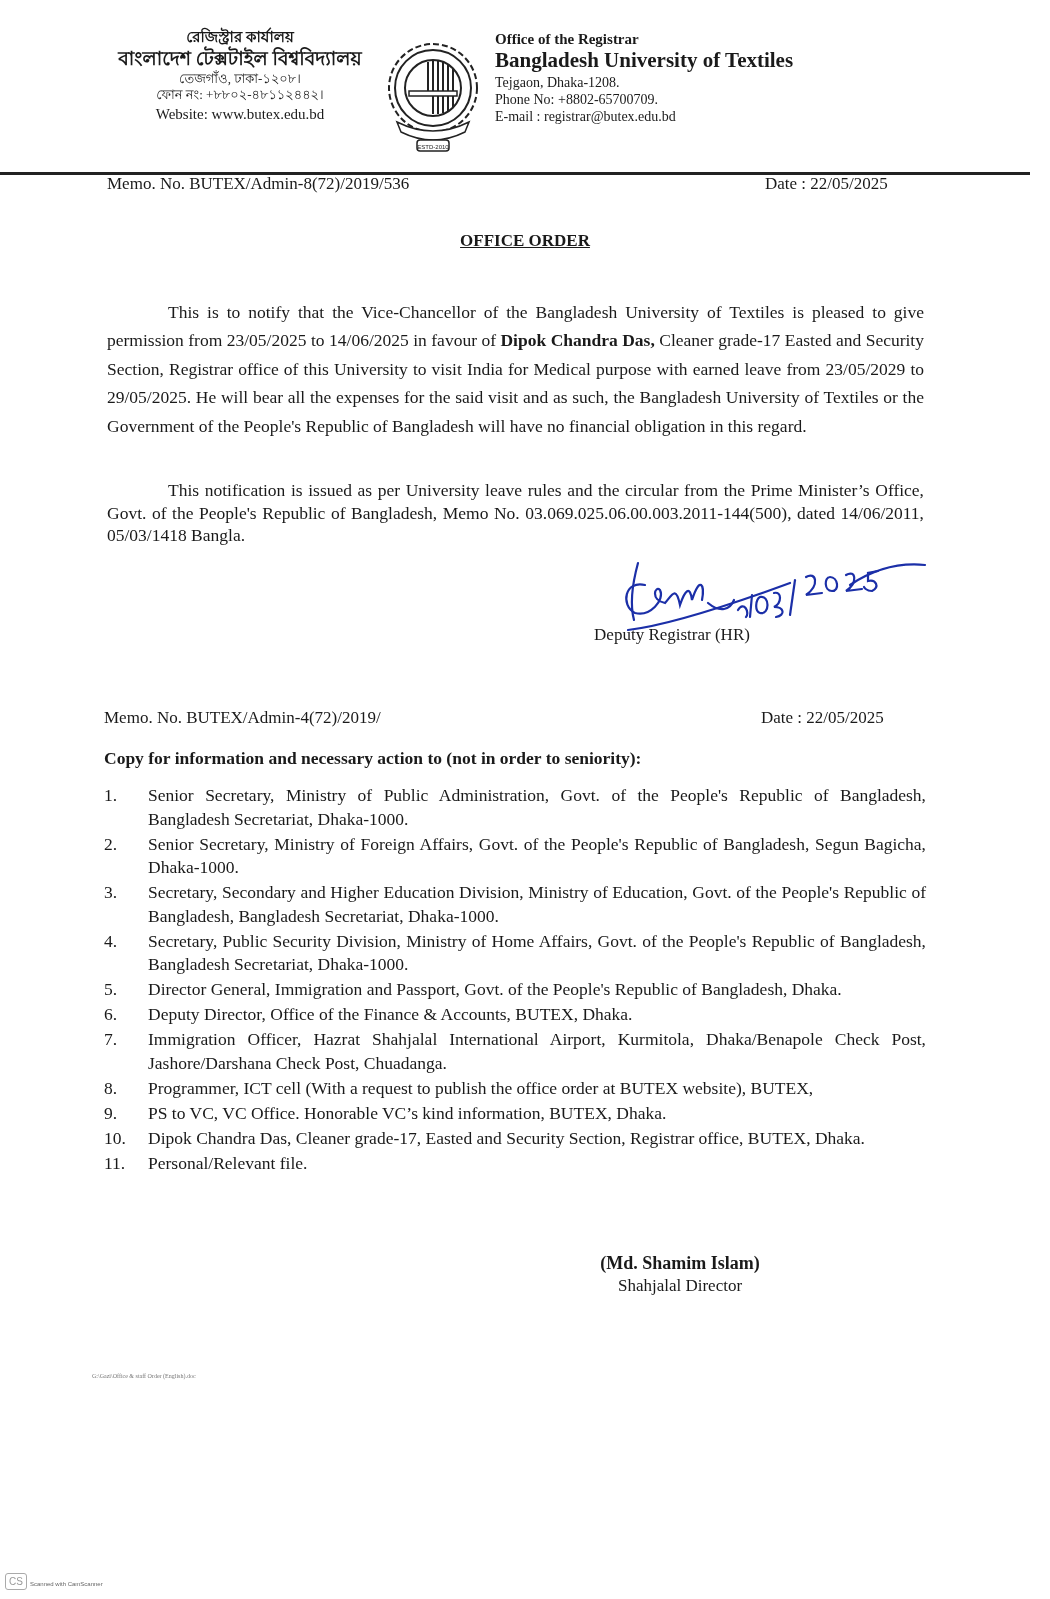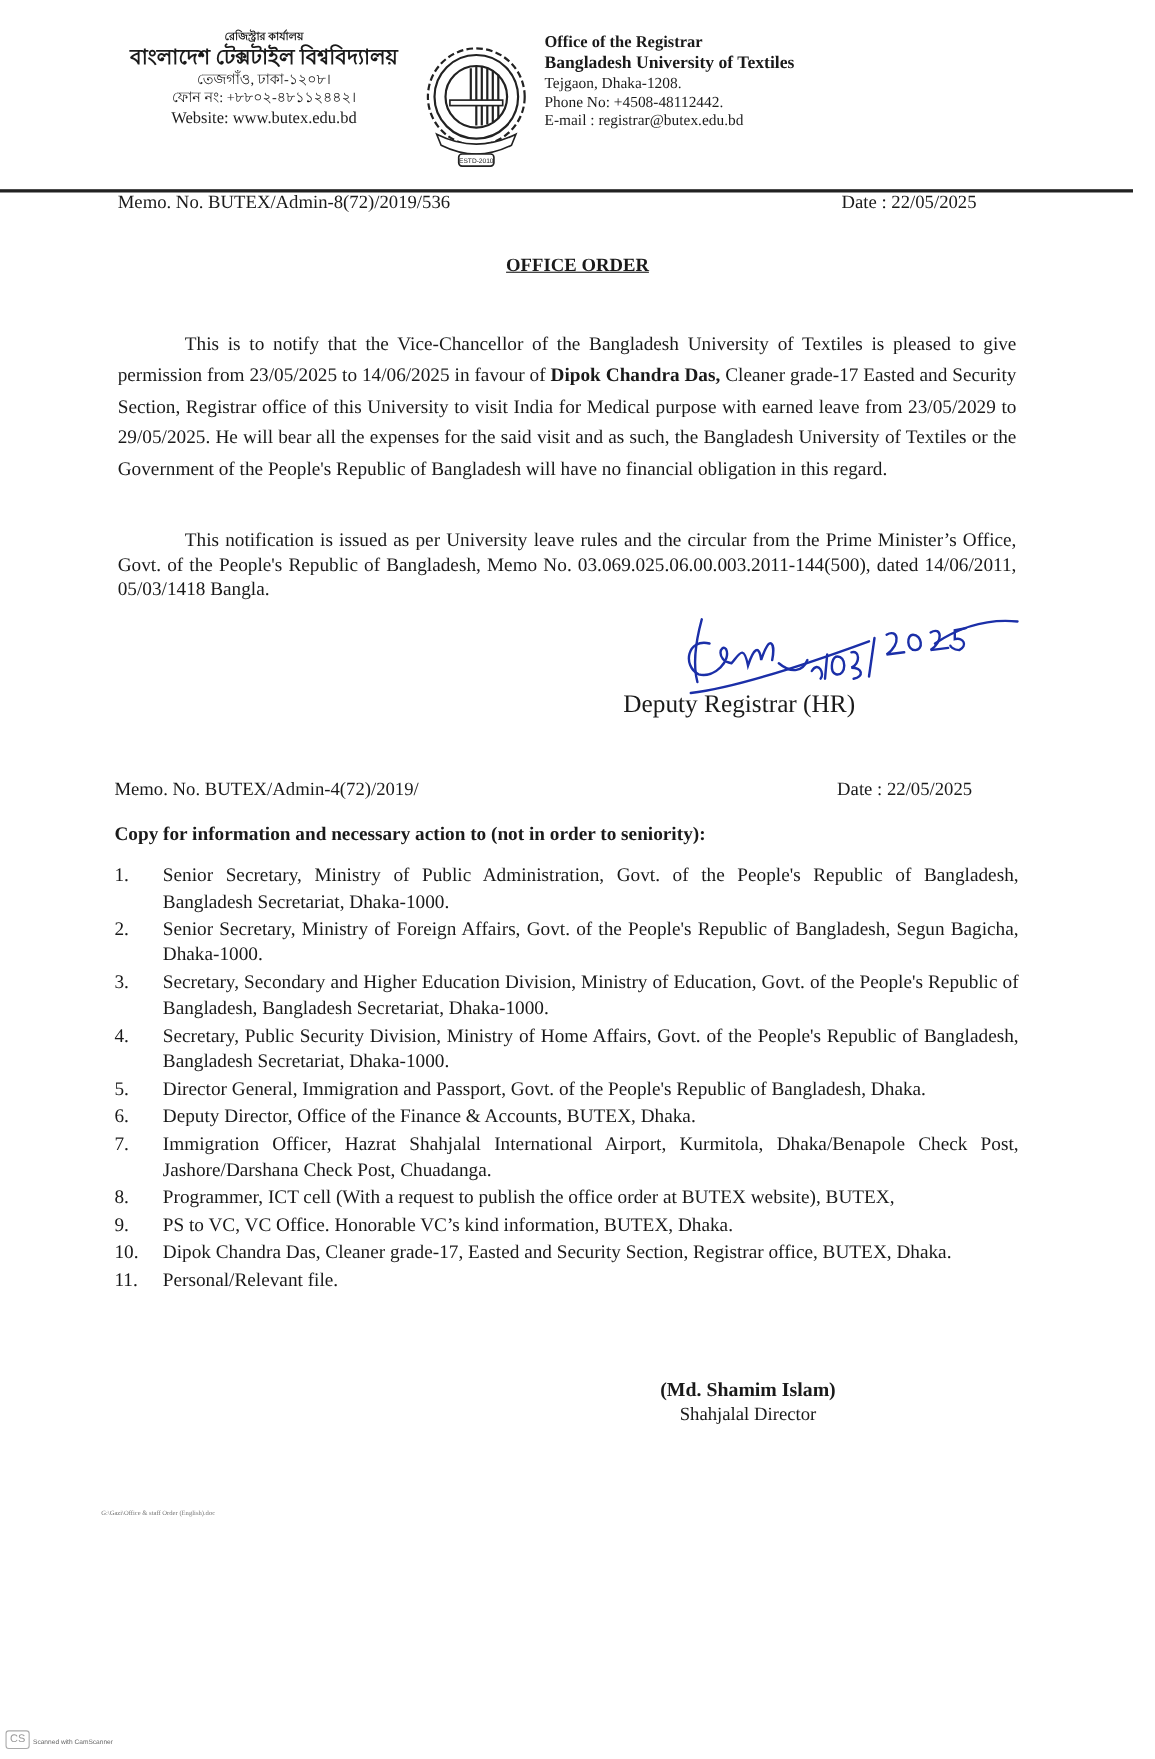--- a/index.html
+++ b/index.html
@@ -1,43 +1,43 @@
 <!DOCTYPE html>
 <html><head>
 <meta charset="utf-8">
 <style>
   html, body { margin:0; padding:0; background:#ffffff; }
   body { width:1050px; height:1599px; position:relative; overflow:hidden;
          font-family:"Liberation Serif", serif; color:#1a1a1a; }
   .abs { position:absolute; }
   .bn-header { left:95px; top:28px; width:290px; text-align:center; line-height:1.25; }
-  .bn-l1 { font-size:10px; font-weight:bold; }
+  .bn-l1 { font-size:15px; font-weight:bold; }
   .bn-l2 { font-size:19px; font-weight:bold; }
   .bn-l3 { font-size:13px; }
   .bn-l4 { font-size:13px; }
   .bn-web { font-size:15px; margin-top:2px; }
   .logo { left:383px; top:36px; width:100px; height:118px; }
   .en-header { left:495px; top:30px; width:330px; line-height:1.22; }
   .en-office { font-size:15px; font-weight:bold; }
-  .en-univ { font-size:16px; font-weight:bold; }
+  .en-univ { font-size:21px; font-weight:bold; }
   .en-line { font-size:14px; }
   .rule { left:0; top:172px; width:1030px; height:3px; background:#222; }
   .memo { font-size:17px; }
   .memo1 { left:107px; top:174px; }
   .date1 { left:765px; top:174px; }
   .title { left:0; width:1050px; top:231px; text-align:center; font-size:17px; font-weight:bold; text-decoration:underline; }
   .para { left:107px; width:817px; font-size:17.5px; line-height:28.4px; text-align:justify; }
   .para1 { top:298px; }
   .para2 { top:479px; line-height:22.5px; }
   .indent { display:inline-block; width:61px; }
   b { font-weight:bold; }
   .sig-svg { left:610px; top:555px; width:320px; height:90px; }
   .sig-block { left:527px; top:624px; width:290px; text-align:center; line-height:1.35; }
   .sig-name { font-size:18px; font-weight:bold; }
-  .sig-title { font-size:23px; }
+  .sig-title { font-size:17px; }
   .memo2 { left:104px; top:708px; }
   .date2 { left:761px; top:708px; }
   .copy-head { left:104px; top:748px; font-size:17.5px; font-weight:bold; }
   .list { left:104px; top:784px; width:822px; font-size:17.5px; line-height:23.5px; }
   .li { display:flex; margin-bottom:1.5px; }
   .li-num { width:44px; flex:none; }
   .li-text { flex:1; text-align:justify; }
   .sig2 { left:560px; top:1252px; width:240px; text-align:center; line-height:1.3; }
   .sig2-name { font-size:18px; font-weight:bold; }
   .sig2-title { font-size:17px; }
@@ -76,21 +76,21 @@
     <path d="M14 86 Q50 104 86 86 L82 96 Q50 112 18 96 Z" fill="#fff" stroke="#222" stroke-width="1.5"></path>
     <rect x="34" y="104" width="32" height="11" rx="3" fill="#fff" stroke="#222" stroke-width="1.5"></rect>
     <text x="50" y="112.5" font-size="6" text-anchor="middle" font-family="Liberation Sans, sans-serif" fill="#222">ESTD-2010</text>
   </svg>
 </div>
 
 <div class="abs en-header">
   <div class="en-office">Office of the Registrar</div>
   <div class="en-univ">Bangladesh University of Textiles</div>
   <div class="en-line">Tejgaon, Dhaka-1208.</div>
-  <div class="en-line">Phone No: +4508-48112442.</div>
+  <div class="en-line">Phone No: +8802-65700709.</div>
   <div class="en-line">E-mail : registrar@butex.edu.bd</div>
 </div>
 
 <div class="abs rule"></div>
 
 <div class="abs memo memo1">Memo. No. BUTEX/Admin-8(72)/2019/536</div>
 <div class="abs memo date1">Date : 22/05/2025</div>
 
 <div class="abs title">OFFICE ORDER</div>
 

